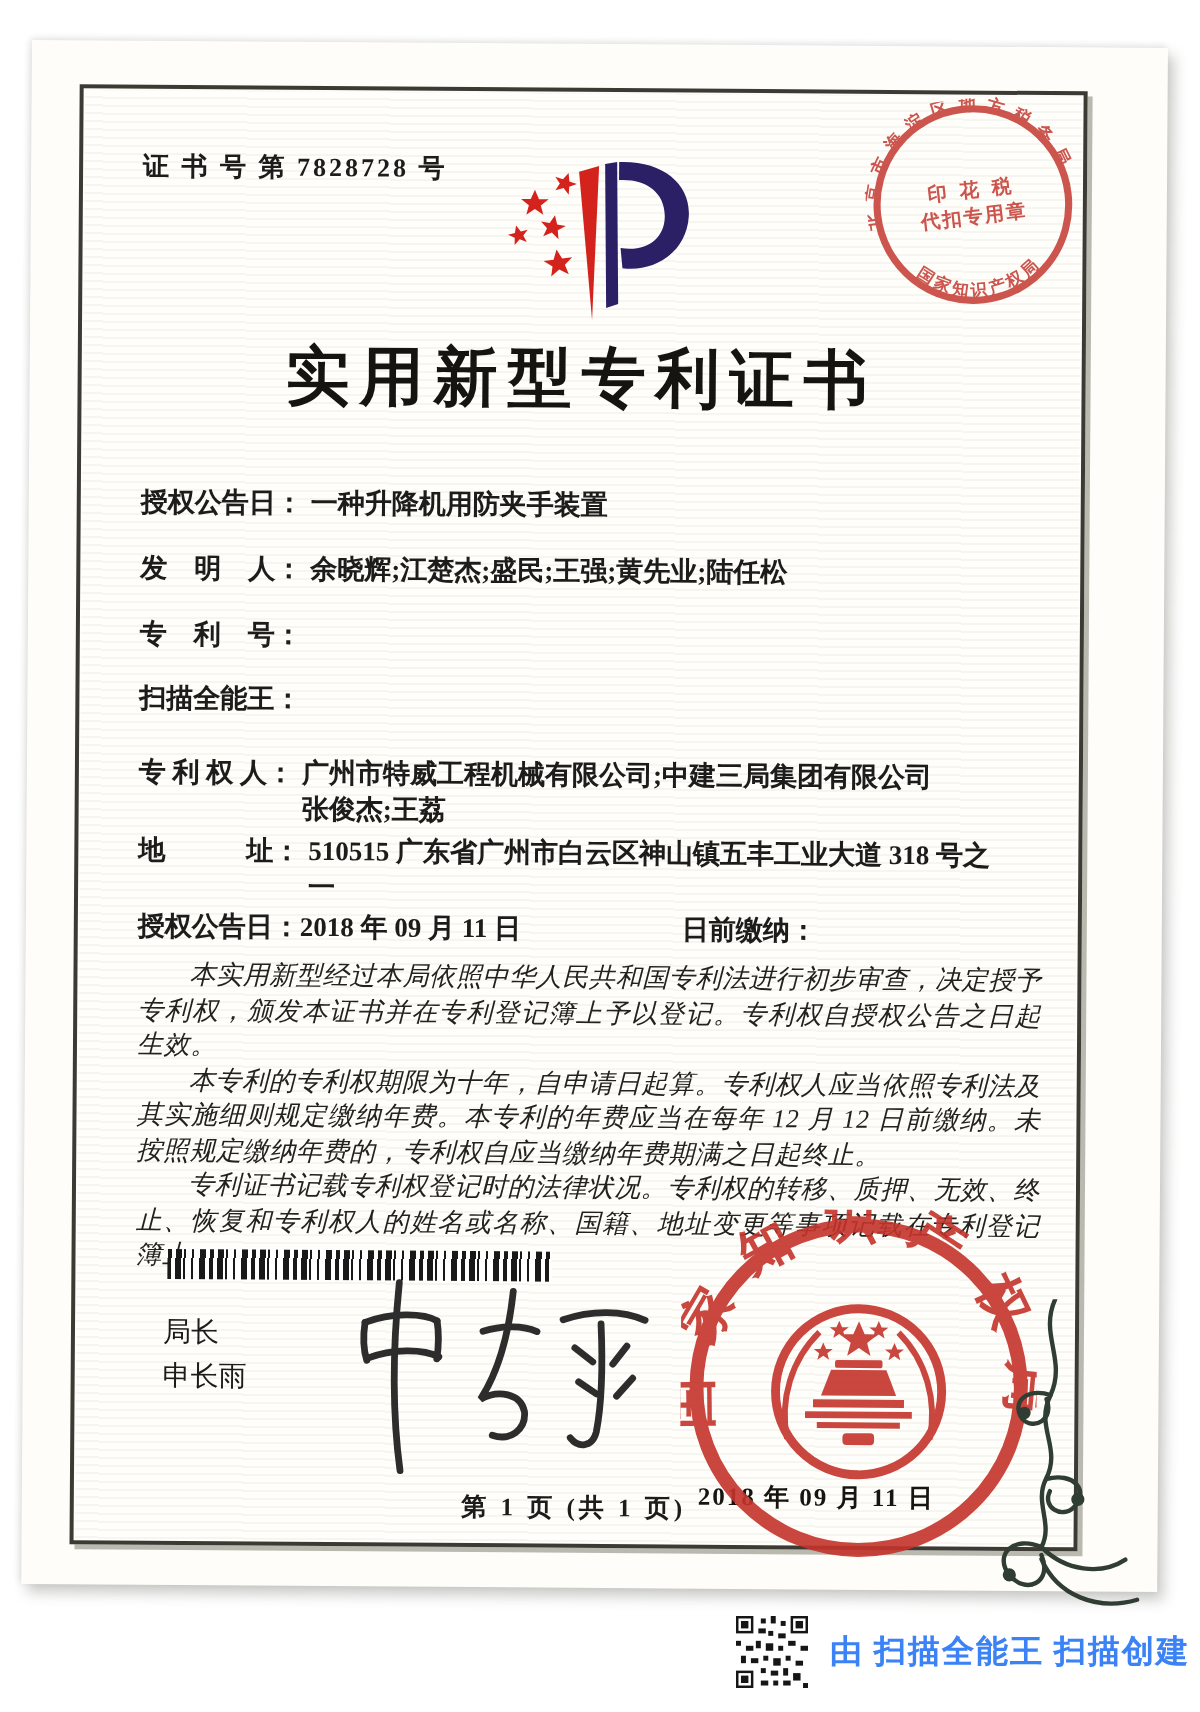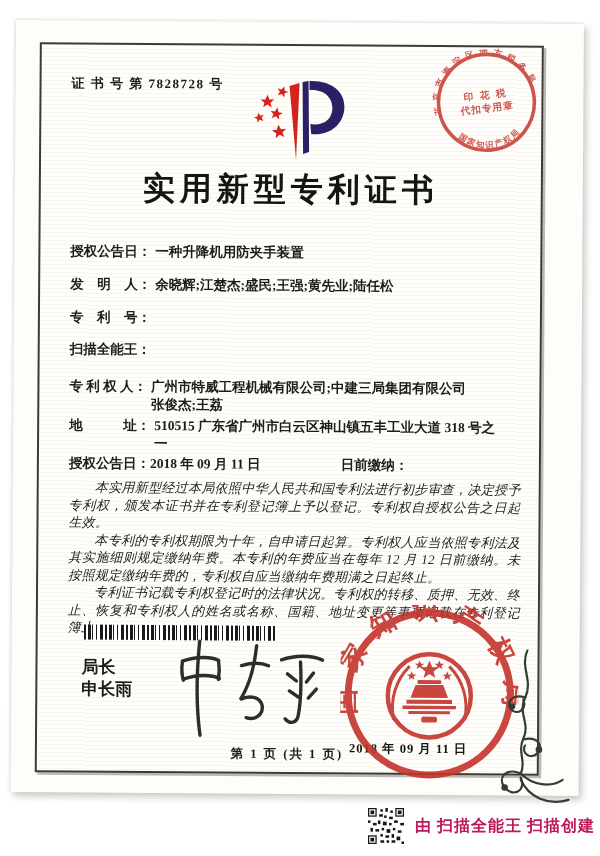--- a/index.html
+++ b/index.html
@@ -33,29 +33,29 @@
   .frow .val{white-space:pre-line;margin-left:4px;}
   .mb15{margin-bottom:15px}.mb14{margin-bottom:14px}.mb19{margin-bottom:19px}.mb2{margin-bottom:2px}.mb3{margin-bottom:3px}
   .grant-row{display:flex;}
   .grant-left{width:272px;flex:none;display:flex;}
   .grant-right{display:flex;}
   .paras{position:absolute;left:30px;top:434px;right:18px;font-size:13px;line-height:17.5px;
     font-style:italic;color:#24221f;text-align:justify;letter-spacing:.3px;}
   .paras p{margin:0;text-indent:2em;}
   .barcode{position:absolute;left:46px;top:580px;width:192px;height:15px;
     background:repeating-linear-gradient(90deg,#191919 0 2px,#fff 2px 4px,#191919 4px 7px,#fff 7px 8px,#191919 8px 9px,#fff 9px 12px,#191919 12px 13px,#fff 13px 16px,#191919 16px 19px,#fff 19px 21px);}
-  .signer{position:absolute;left:44px;top:612px;font-size:17px;font-weight:700;line-height:22px;}
+  .signer{position:absolute;left:44px;top:612px;font-size:14px;font-weight:400;line-height:22px;}
   .sig{position:absolute;left:132px;top:590px;width:170px;height:112px;}
   .seal{position:absolute;left:303px;top:558px;width:178px;height:178px;opacity:.9;z-index:2;}
   .seal-date{position:absolute;left:312px;top:694px;font-size:12.5px;font-weight:700;letter-spacing:1px;z-index:1;color:#17150f;}
   .flourish{position:absolute;left:450px;top:602px;width:96px;height:170px;z-index:3;}
   .page-num{position:absolute;left:0;bottom:9px;width:100%;text-align:center;font-size:12.5px;font-weight:700;letter-spacing:2px;}
   
   .scan-footer{position:absolute;left:368px;top:808px;display:flex;align-items:center;gap:11px;}
-  .scan-footer .txt{font-size:16px;font-weight:700;color:#be185d;letter-spacing:1px;
+  .scan-footer .txt{font-size:16px;font-weight:700;color:#3b82f6;letter-spacing:1px;
     font-family:"Liberation Serif","DejaVu Serif",serif;}
   svg text{font-family:"Liberation Serif","DejaVu Serif",serif;}
 </style>
 </head>
 <body>
 
 <div class="paper">
   <div class="frame">
 
     <div class="cert-no">证 书 号 第 7828728 号</div>

